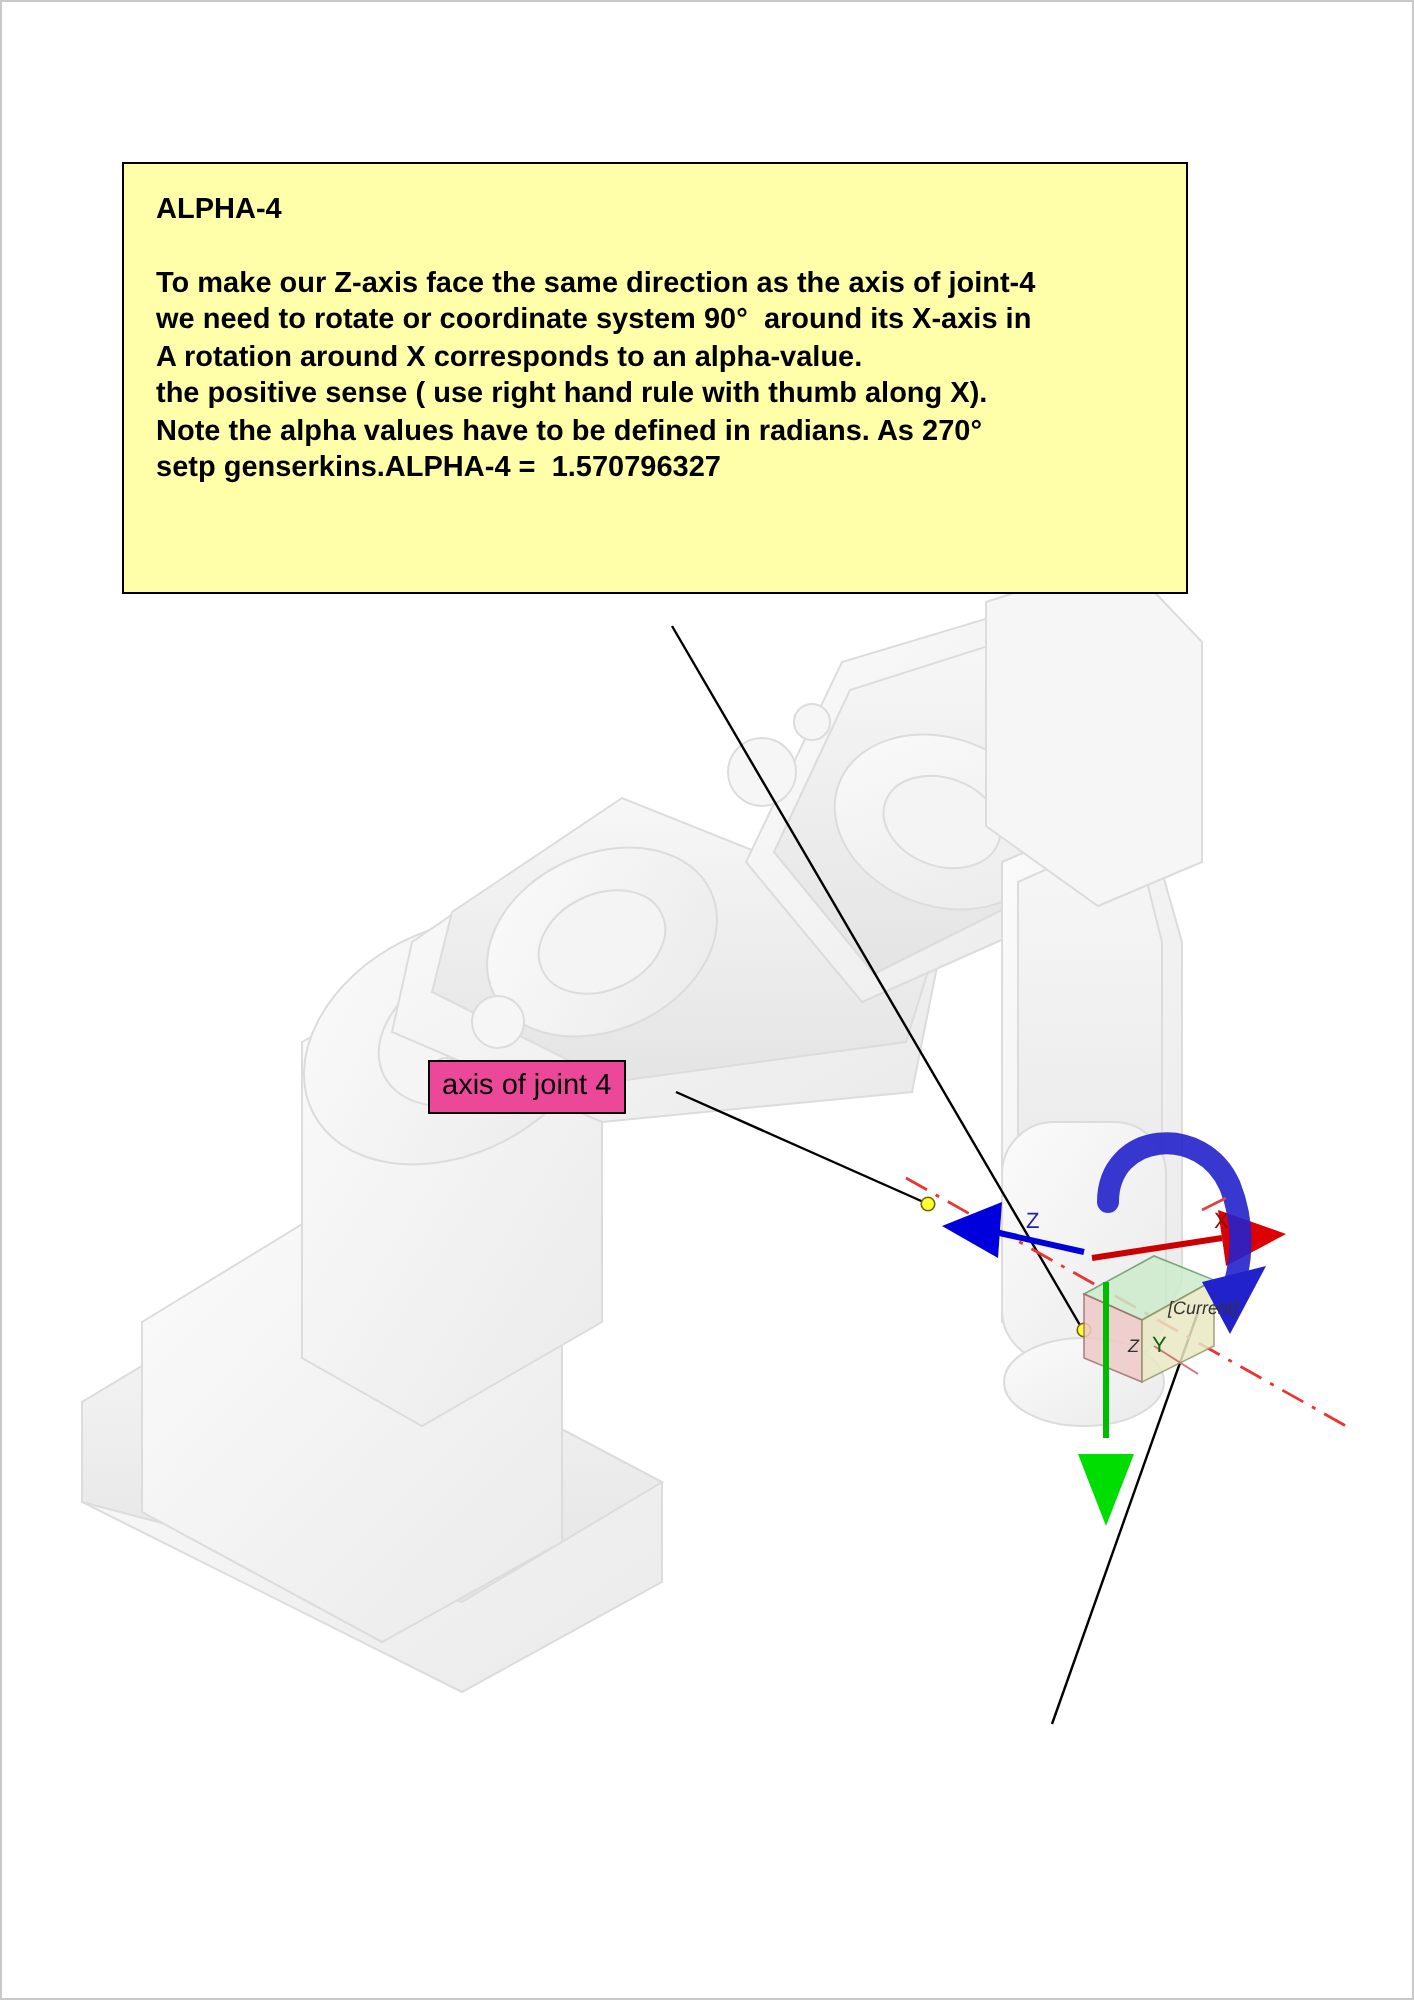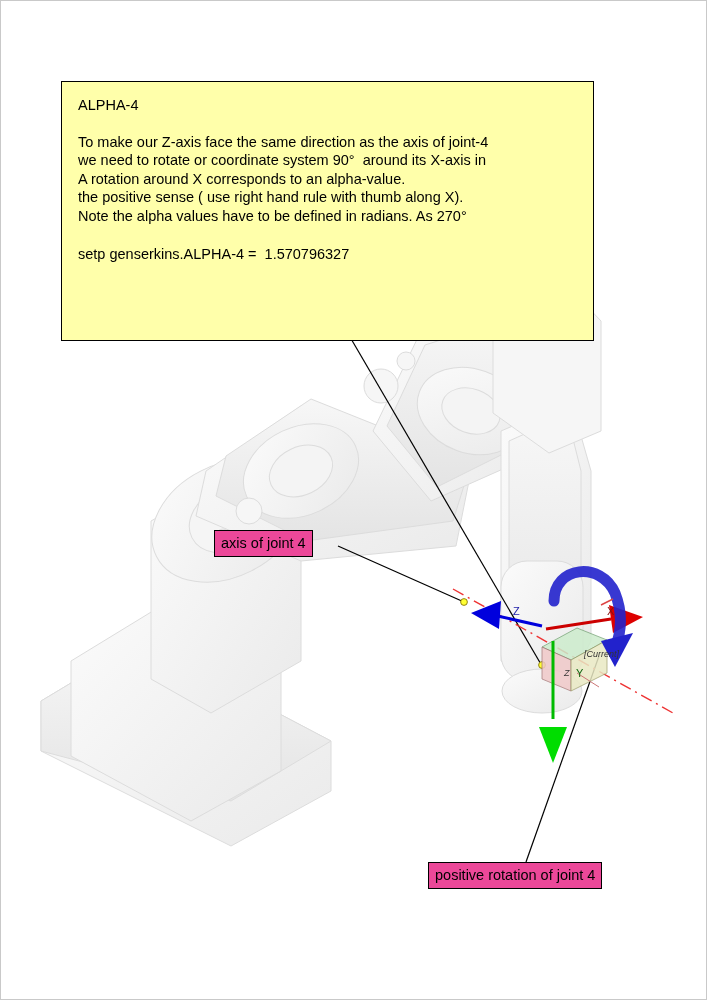--- a/index.html
+++ b/index.html
@@ -34,33 +34,33 @@
     position: absolute;
     background: #ffffaa;
     border: 1px solid #000000;
     box-sizing: border-box;
     color: #000000;
   }
   #note-alpha {
     left: 60px;
     top: 80px;
     width: 533px;
-    height: 260px;
+    height: 216px;
     padding: 14px 16px 10px 16px;
     font-size: 14.5px;
     line-height: 18.5px;
+    font-weight: bold;
   }
   #note-alpha .note-title {
     margin-bottom: 18px;
   }
   #note-alpha .note-body div {
     white-space: pre;
   }
   #note-alpha .note-setp {
-    margin-top: 20px;
     white-space: pre;
   }
 
   .label-box {
     position: absolute;
     background: #ec4899;
     border: 1px solid #000000;
     box-sizing: border-box;
     font-size: 14.5px;
     line-height: 20px;
@@ -199,15 +199,14 @@
       <div>we need to rotate or coordinate system 90°  around its X-axis in</div>
       <div>A rotation around X corresponds to an alpha-value.</div>
       <div>the positive sense ( use right hand rule with thumb along X).</div>
       <div>Note the alpha values have to be defined in radians. As 270°</div>
     </div>
     <div class="note-setp">setp genserkins.ALPHA-4 =  1.570796327</div>
   </div>
 
   <div class="label-box" id="label-axis-joint4">axis of joint 4</div>
 
-  <div class="label-box" id="label-positive-rotation">positive rotation of joint 4</div>
 
 </div>
 
 </body></html>

